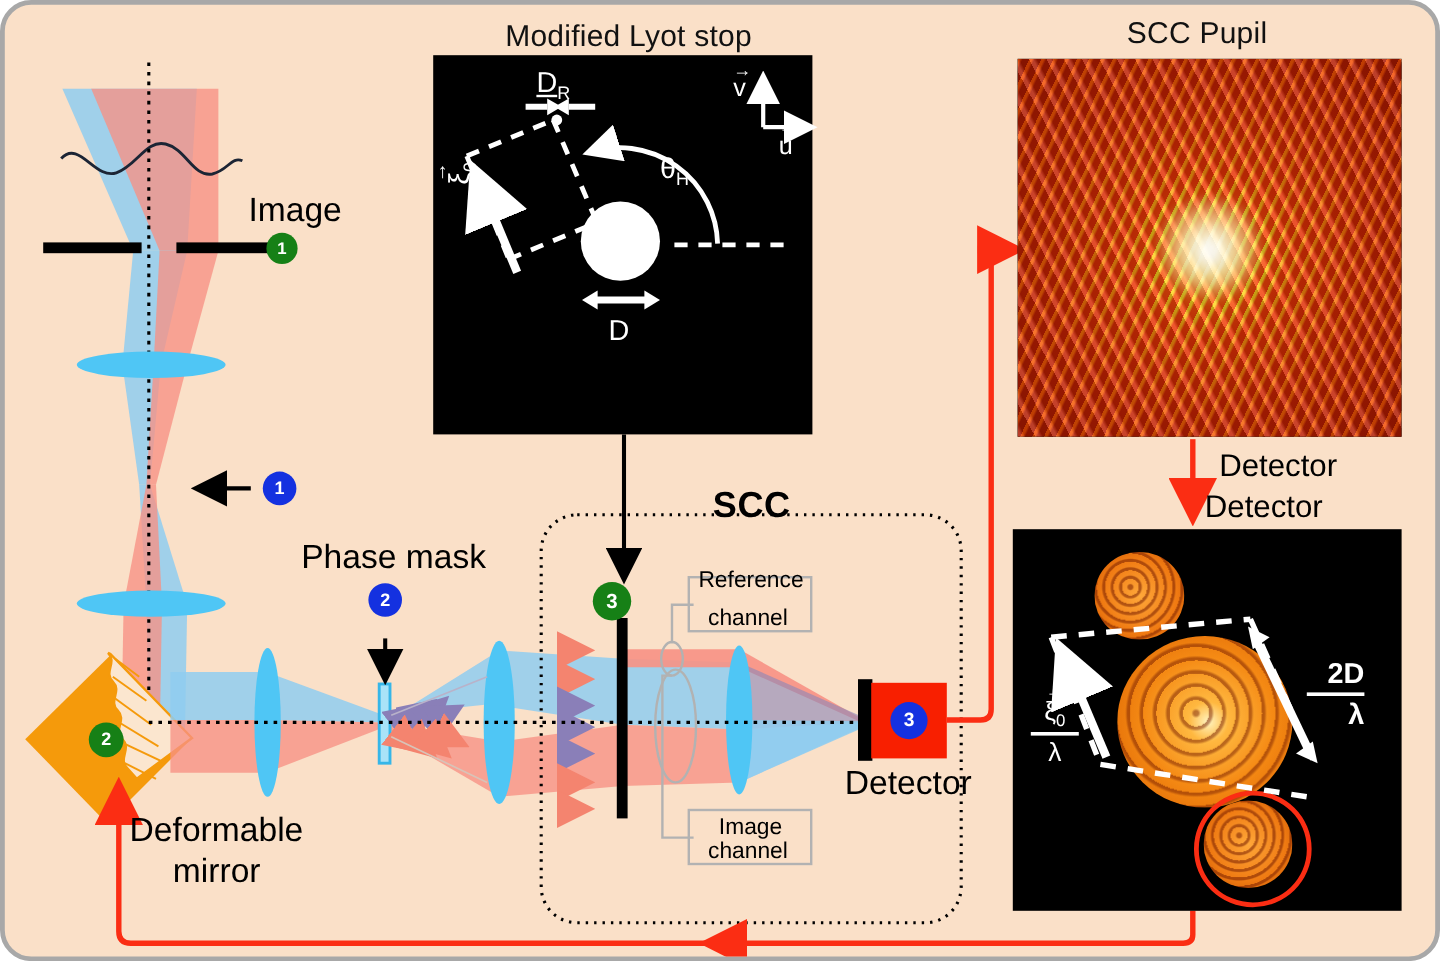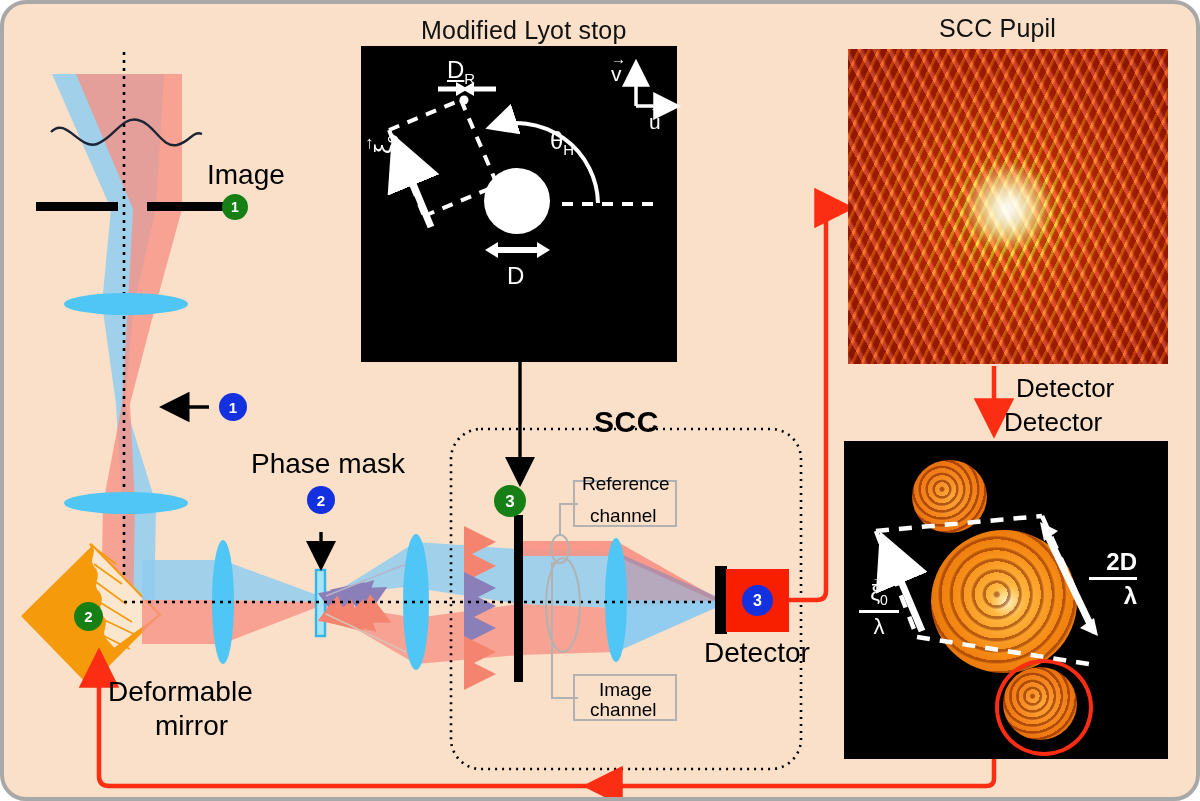--- a/index.html
+++ b/index.html
@@ -189,21 +189,21 @@
 
   <div class="badge blue" style="left:215px;top:389px;width:28px;height:28px;font-size:15px;">1</div>
 
   <div class="lbl bigtxt" style="left:247px;top:444px;font-size:28px;">Phase mask</div>
   <div class="badge blue" style="left:303px;top:482px;width:28px;height:28px;font-size:15px;">2</div>
 
   <div class="badge green" style="left:490px;top:481px;width:32px;height:32px;font-size:17px;">3</div>
 
   <div class="badge green" style="left:70px;top:598px;width:29px;height:29px;font-size:15px;">2</div>
   <div class="lbl" style="left:104px;top:672px;font-size:28px;">Deformable</div>
-  <div class="lbl" style="left:140px;top:706px;font-size:28px;margin-left:11px;">mirror</div>
+  <div class="lbl" style="left:140px;top:706px;font-size:28px;">mirror</div>
 
   <div class="lbl" style="left:590px;top:401px;font-size:30px;font-weight:700;letter-spacing:.5px;">SCC</div>
 
   <div class="lbl" style="left:578px;top:469px;font-size:19px;">Reference</div>
   <div class="lbl" style="left:586px;top:501px;font-size:19px;">channel</div>
 
   <div class="lbl" style="left:595px;top:675px;font-size:19px;">Image</div>
   <div class="lbl" style="left:586px;top:695px;font-size:19px;">channel</div>
 
   <div class="badge blue" style="left:738px;top:581px;width:31px;height:31px;font-size:16px;">3</div>

